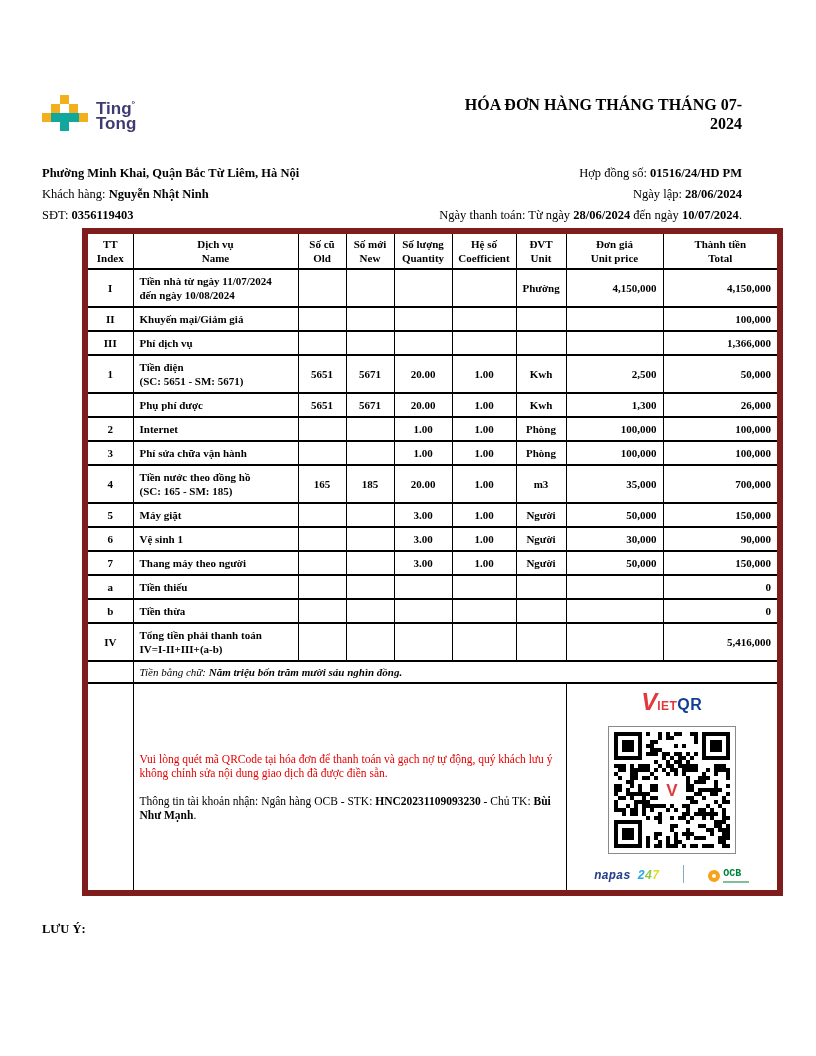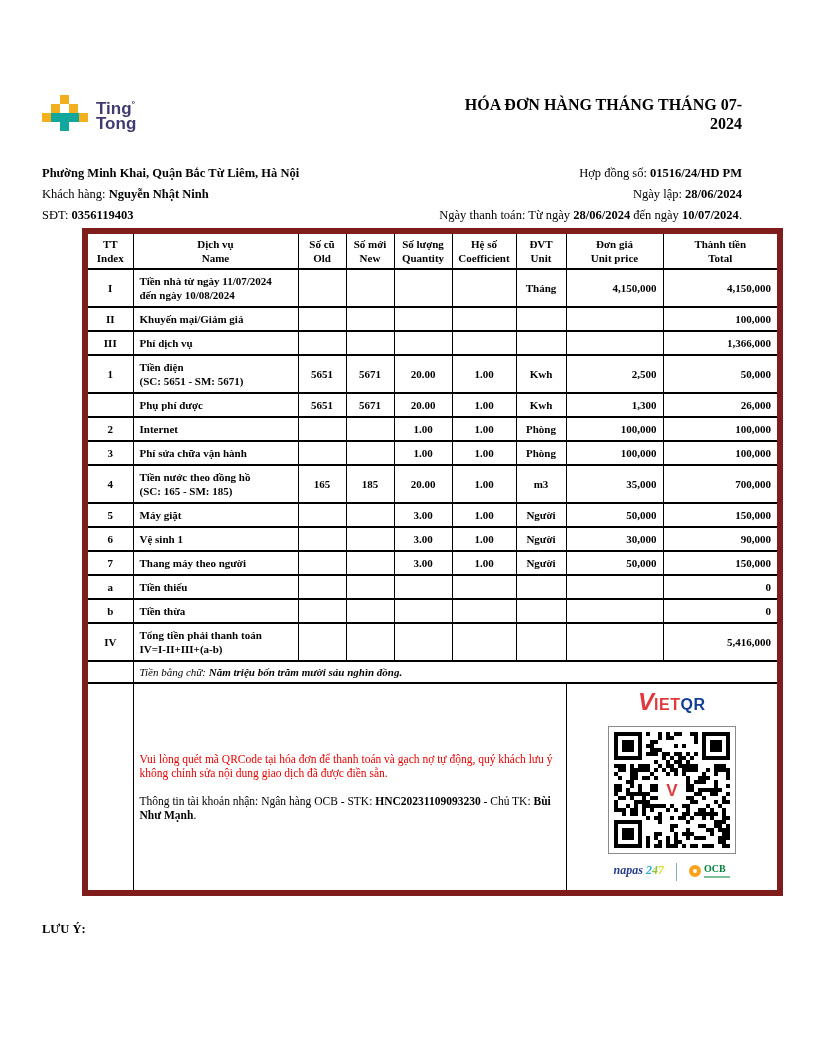--- a/index.html
+++ b/index.html
@@ -39,24 +39,24 @@
   tr.words-row .val{font-weight:bold;}
   
   tr.qr-row td{height:198px;border-bottom:4px solid #9b9b9b;vertical-align:middle;}
   td.pay-cell{font-weight:normal;font-size:11.5px;line-height:16px;padding:8px 14px 8px 10px;}
   .pay-note{color:var(--accent-red,#e60000);margin:0 0 14px 0;}
   .pay-account{margin:0;}
   td.qr-cell{padding:6px 4px;}
   .qr-stack{display:flex;flex-direction:column;align-items:center;justify-content:space-between;height:192px;}
   .vietqr-logo{font-family:"Liberation Sans",sans-serif;font-weight:bold;white-space:nowrap;line-height:22px;}
   .vietqr-logo .v{color:var(--vietqr-red,#e03a3e);font-size:24px;font-style:italic;}
-  .vietqr-logo .iet{color:var(--vietqr-red,#e03a3e);font-size:16px;letter-spacing:.5px;}
+  .vietqr-logo .iet{color:var(--vietqr-red,#e03a3e);font-size:12px;letter-spacing:.5px;}
   .vietqr-logo .qr{color:var(--vietqr-blue,#123f93);font-size:16px;letter-spacing:.5px;}
   .qr-frame{border:1px solid #8a8a8a;background:#fff;padding:5px;line-height:0;}
-  .brand-row{display:flex;align-items:flex-start;gap:12px;font-family:Liberation Serif, serif;height:20px;}
+  .brand-row{display:flex;align-items:flex-end;gap:24px;font-family:Liberation Mono, monospace;height:20px;}
   .napas{font-style:italic;font-weight:bold;font-size:12px;color:var(--napas-navy,#253d8a);}
   .napas .d2{color:#29abe2;}
   .napas .d4{color:#8dc63f;}
   .napas .d7{color:#d7df23;}
   .brand-divider{width:1px;height:18px;background:#8ab;}
   .ocb{display:flex;align-items:center;gap:3px;}
   .ocb-ring{width:12px;height:12px;border-radius:50%;border:4px solid var(--ocb-orange,#f7a21a);box-sizing:border-box;background:#fff;}
   .ocb-name{font-weight:bold;font-size:10px;color:var(--ocb-green,#00823c);line-height:12px;}
   .ocb-sub{width:26px;height:2px;background:#7fbf9a;margin-top:1px;}
   
@@ -125,21 +125,21 @@
         </tr>
       </thead>
     <tbody>
         <tr>
           <td class="c-center">I</td>
           <td class="c-left">Tiền nhà từ ngày 11/07/2024<br>đến ngày 10/08/2024</td>
           <td class="c-center"></td>
           <td class="c-center"></td>
           <td class="c-center"></td>
           <td class="c-center"></td>
-          <td class="c-center">Tháng</td>
+          <td class="c-center">Phường</td>
           <td class="c-right">4,150,000</td>
           <td class="c-right">4,150,000</td>
         </tr>
         <tr>
           <td class="c-center">II</td>
           <td class="c-left">Khuyến mại/Giảm giá</td>
           <td class="c-center"></td>
           <td class="c-center"></td>
           <td class="c-center"></td>
           <td class="c-center"></td>

